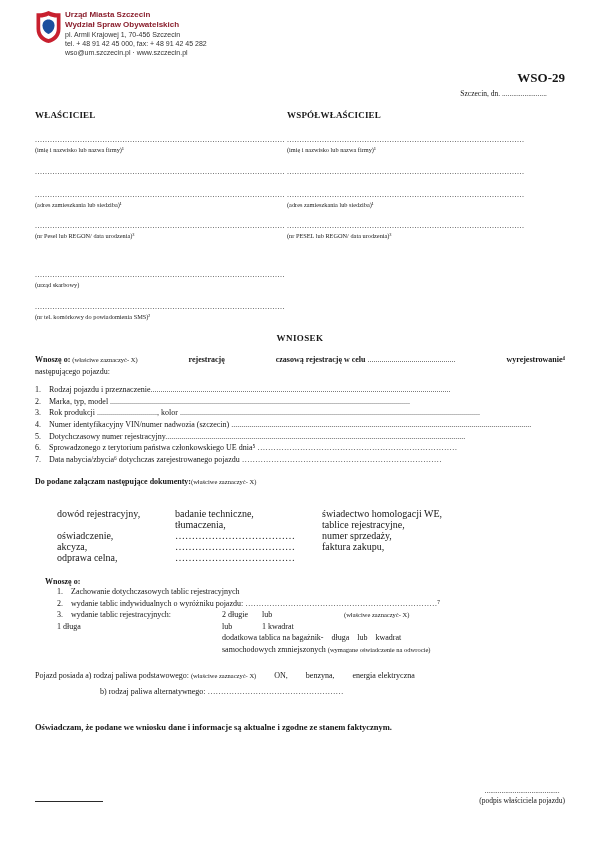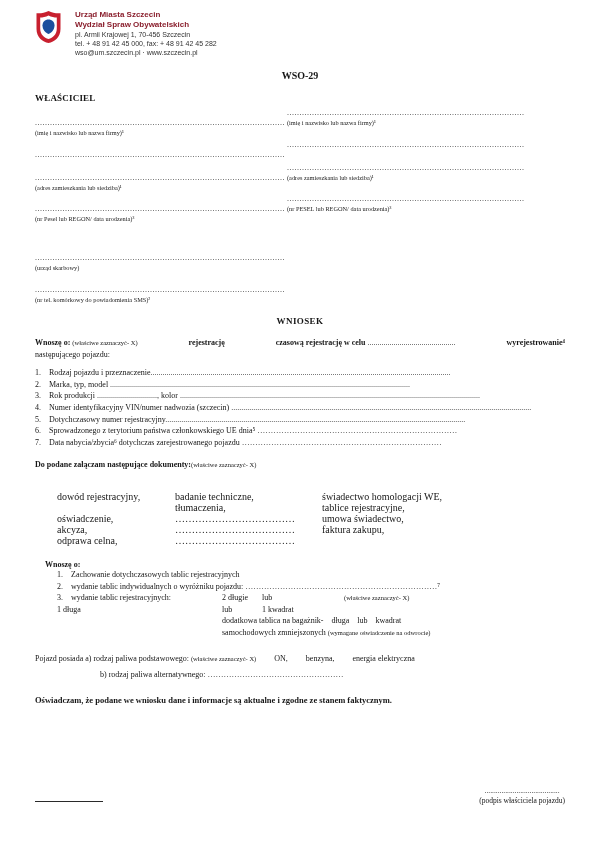--- a/index.html
+++ b/index.html
@@ -1,27 +1,27 @@
 <!DOCTYPE html>
 <html><head>
 <meta charset="utf-8">
 <style>
   html,body{margin:0;padding:0}
   body{width:600px;height:849px;background:#fff;color:#161616;
        font-family:"Liberation Serif","DejaVu Serif",serif;overflow:hidden}
   .page{position:relative;width:600px;height:849px;padding:10px 35px 0 35px;box-sizing:border-box}
 
   
-  .hdr{display:flex;gap:13px;align-items:flex-start;font-family:"Liberation Sans","DejaVu Sans",sans-serif}
+  .hdr{display:flex;gap:3px;align-items:flex-start;font-family:"Liberation Sans","DejaVu Sans",sans-serif}
   .logo{flex:0 0 27px}
   .logo svg{width:27px;height:34px;display:block}
   .org{font-size:8px;font-weight:700;color:#8a1f2d;line-height:1.25}
   .addr{font-size:7px;color:#333;line-height:1.3}
 
-  .code{margin-top:13px;text-align:center;font-weight:700;font-size:10px}
+  .code{margin-top:13px;text-align:right;font-weight:700;font-size:13px}
   .dateline{margin-top:3px;text-align:right;font-size:7.5px;padding-right:18px}
 
   
   .cols{display:flex;justify-content:flex-start;margin-top:12px}
   .colL{width:252px}.colR{width:238px}
   .sec-title{font-size:9px;font-weight:700;letter-spacing:.2px}
   .fld{font-size:8px;line-height:10px;white-space:nowrap;overflow:hidden;letter-spacing:.5px}
   .cap{font-size:6.3px;line-height:8px;margin-top:1px;color:#222}
   .mt15{margin-top:15px}.mt13{margin-top:13px}.mt12{margin-top:12px}.mt30{margin-top:30px}
 
@@ -51,21 +51,21 @@
   .cell1{display:flex}
   .pnote{padding-left:14px;font-size:6.5px;line-height:11.5px}
   .span-rest{grid-column:2/5}
   .pre{white-space:pre;overflow:hidden}
 
   
   .fuel{margin-top:16px;font-size:8px;white-space:nowrap;overflow:hidden}
   .fuel .opt{margin-left:16px}
   .fuel-b{margin-top:7px;padding-left:65px;font-size:8px}
 
-  .decl{margin-top:16px;font-weight:700;font-size:8.5px}
+  .decl{margin-top:26px;font-weight:700;font-size:8.5px}
 
   
   .footer{position:absolute;left:35px;right:35px;top:786px;height:30px}
   .sigline{position:absolute;left:0;top:15px;width:68px;border-top:1px solid #2a2a2a}
   .sigblock{position:absolute;right:0;top:0;text-align:center;font-size:7.5px;line-height:10px}
 </style>
 </head>
 <body>
 
 <div class="page">
@@ -81,37 +81,39 @@
     <div class="hdr-text">
       <div class="org">Urząd Miasta Szczecin</div>
       <div class="org">Wydział Spraw Obywatelskich</div>
       <div class="addr">pl. Armii Krajowej 1, 70-456 Szczecin</div>
       <div class="addr">tel. + 48 91 42 45 000, fax: + 48 91 42 45 282</div>
       <div class="addr">wso@um.szczecin.pl · www.szczecin.pl</div>
     </div>
   </div>
 
   <div class="code">WSO-29</div>
+  <div class="dateline">Szczecin, dn. ........................</div>
 
   <div class="cols">
     <div class="colL">
       <div class="sec-title">WŁAŚCICIEL</div>
       <div class="fld mt15">....................................................................................................</div>
       <div class="cap">(imię i nazwisko lub nazwa firmy)¹</div>
       <div class="fld mt13">....................................................................................................</div>
       <div class="fld mt13">....................................................................................................</div>
       <div class="cap">(adres zamieszkania lub siedziba)¹</div>
       <div class="fld mt12">....................................................................................................</div>
       <div class="cap">(nr Pesel lub REGON/ data urodzenia)³</div>
       <div class="fld mt30">....................................................................................................</div>
       <div class="cap">(urząd skarbowy)</div>
       <div class="fld mt13">....................................................................................................</div>
       <div class="cap">(nr tel. komórkowy do powiadomienia SMS)²</div>
     </div>
     <div class="colR">
+      <div class="sec-title">WSPÓŁWŁAŚCICIEL</div>
       <div class="fld mt15">....................................................................................................</div>
       <div class="cap">(imię i nazwisko lub nazwa firmy)¹</div>
       <div class="fld mt13">....................................................................................................</div>
       <div class="fld mt13">....................................................................................................</div>
       <div class="cap">(adres zamieszkania lub siedziba)¹</div>
       <div class="fld mt12">....................................................................................................</div>
       <div class="cap">(nr PESEL lub REGON/ data urodzenia)³</div>
     </div>
   </div>
 
@@ -169,21 +171,21 @@
   </div>
   <div class="docs">
     <div>dowód rejestracyjny,</div>
     <div>badanie techniczne,</div>
     <div>świadectwo homologacji WE,</div>
     <div></div>
     <div>tłumaczenia,</div>
     <div>tablice rejestracyjne,</div>
     <div>oświadczenie,</div>
     <div>………………………………</div>
-    <div>umowa świadectwo,</div>
+    <div>numer sprzedaży,</div>
     <div>akcyza,</div>
     <div>………………………………</div>
     <div>faktura zakupu,</div>
     <div>odprawa celna,</div>
     <div>………………………………</div>
   </div>
 
   <div class="plates-h">Wnoszę o:</div>
   <div class="pitem">
     <span class="inum">1.</span>

